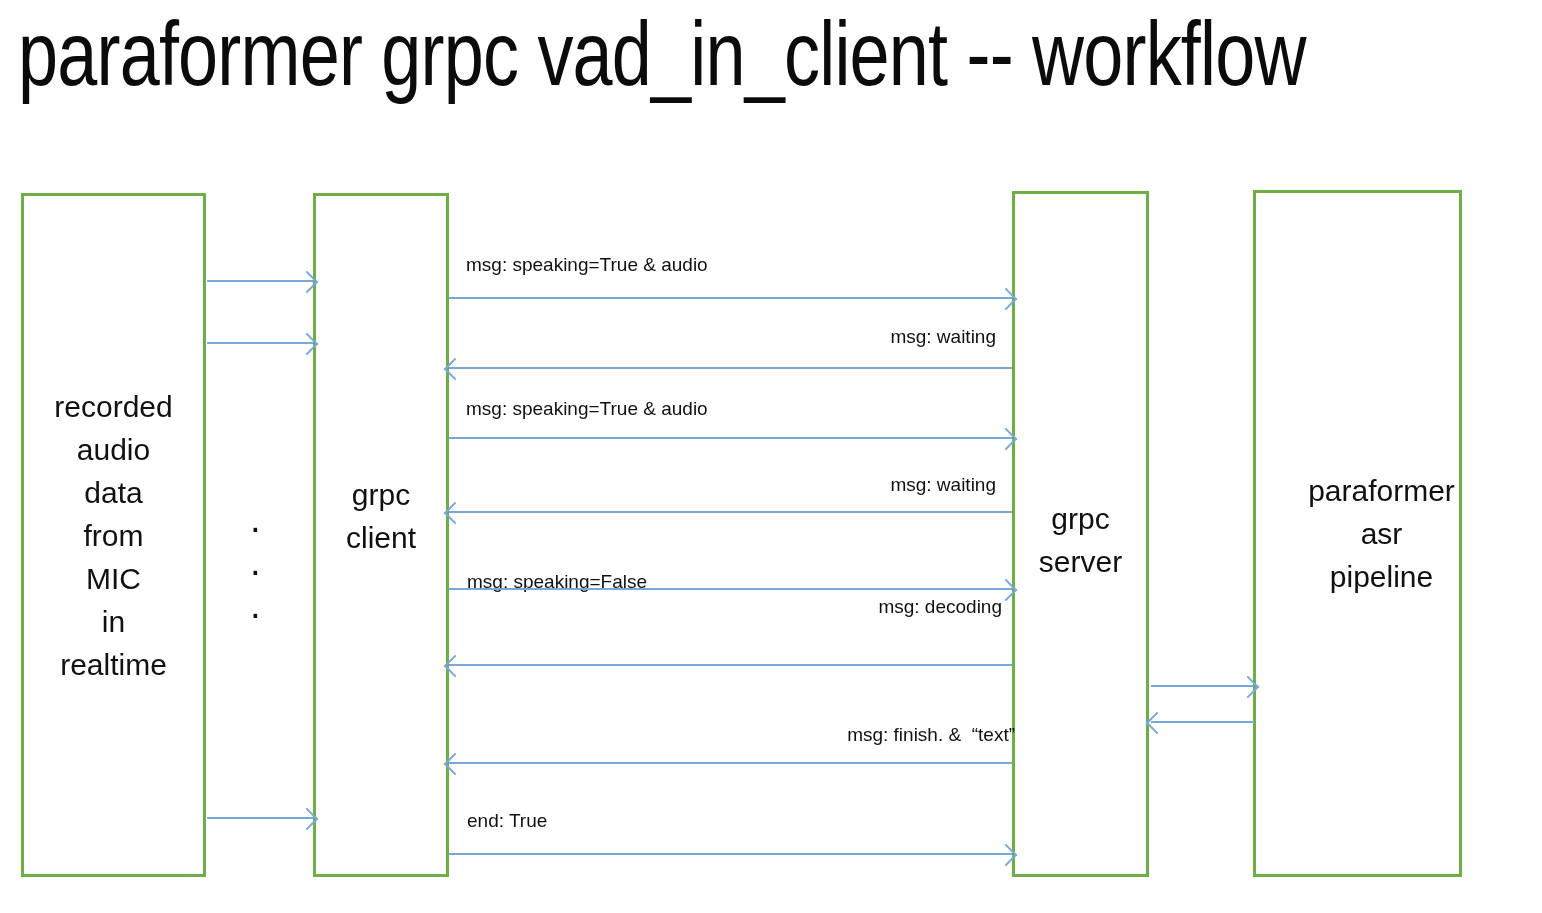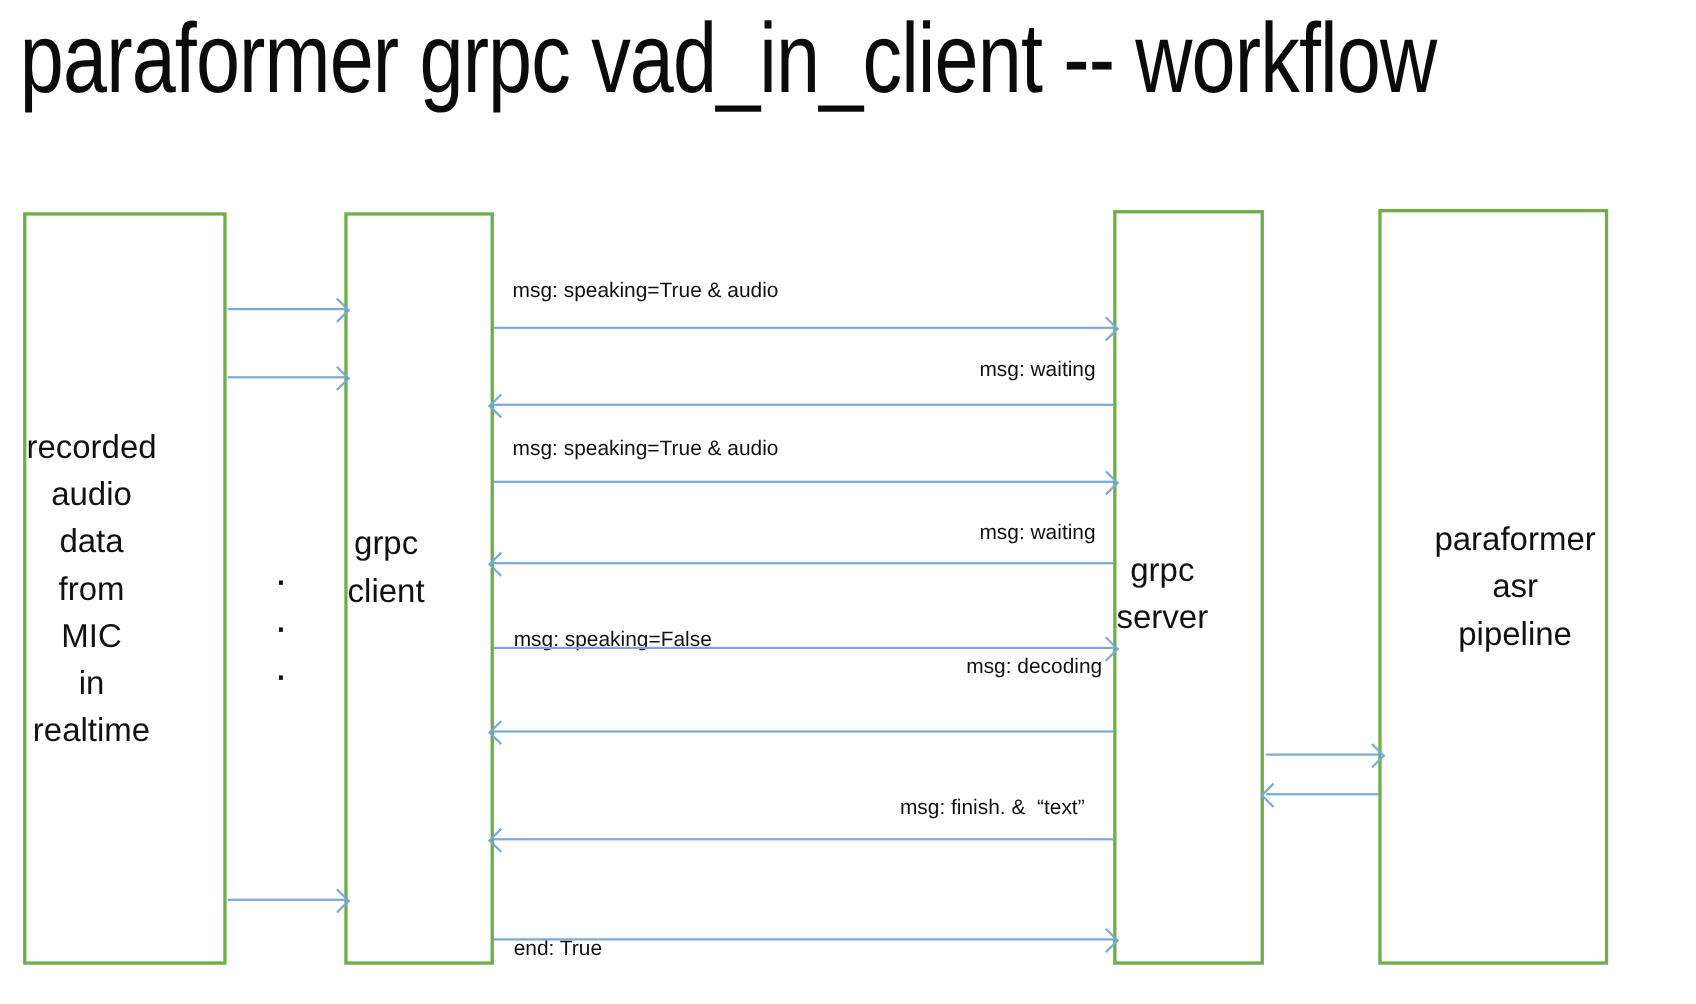--- a/index.html
+++ b/index.html
@@ -29,20 +29,21 @@
     letter-spacing: -1px;
     transform: scaleX(0.80);
     transform-origin: left top;
   }
   .box {
     position: absolute;
     border: 3px solid var(--box-border);
     background: #ffffff;
     display: flex;
     align-items: center;
+    justify-content: center;
   }
   .box-label {
     white-space: pre-line;
     text-align: center;
     font-size: 30px;
     line-height: 43px;
     color: var(--text);
   }
   #mic-box      { left: 21px;   top: 193px; width: 185px; height: 684px; }
   #client-box   { left: 313px;  top: 193px; width: 136px; height: 684px; padding-bottom: 38px; }
@@ -135,22 +136,22 @@
 
   <div class="msg-label" style="right:546px;top:474px">msg: waiting</div>
   <div class="arrow left" style="left:449px;top:511px;width:563px"></div>
 
   <div class="msg-label" style="left:467px;top:571px">msg: speaking=False</div>
   <div class="arrow right" style="left:449px;top:588px;width:563px"></div>
 
   <div class="msg-label" style="right:540px;top:596px">msg: decoding</div>
   <div class="arrow left" style="left:449px;top:664px;width:563px"></div>
 
-  <div class="msg-label" style="right:556px;top:724px">msg: finish. &amp;  “text”</div>
+  <div class="msg-label" style="right:527px;top:724px">msg: finish. &amp;  “text”</div>
   <div class="arrow left" style="left:449px;top:762px;width:563px"></div>
 
-  <div class="msg-label" style="left:467px;top:852px">end: True</div>
+  <div class="msg-label" style="left:467px;top:810px">end: True</div>
   <div class="arrow right" style="left:449px;top:853px;width:563px"></div>
 
   <div class="arrow right" style="left:1151px;top:685px;width:103px"></div>
   <div class="arrow left" style="left:1151px;top:721px;width:103px"></div>
 
 </div>
 
 </body></html>

